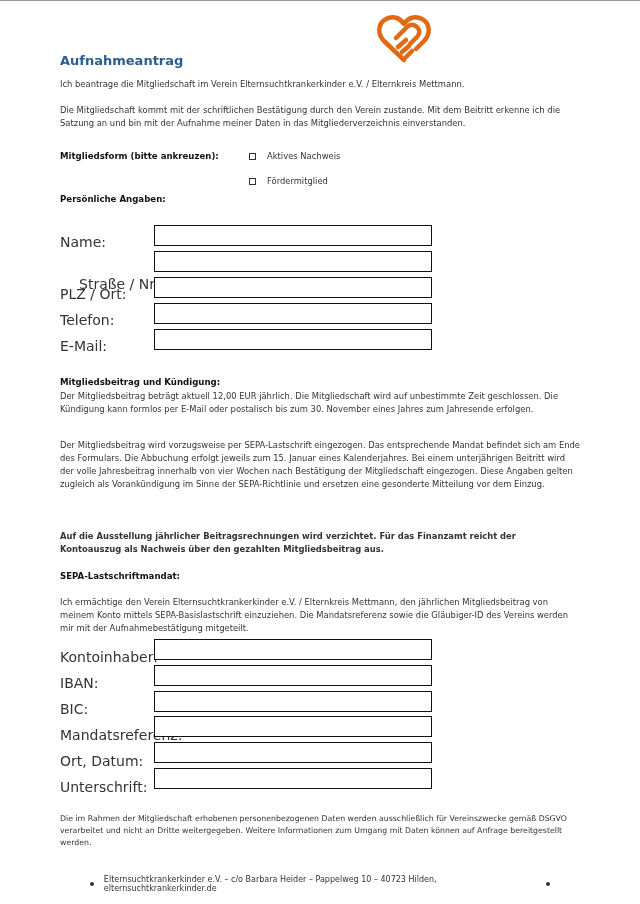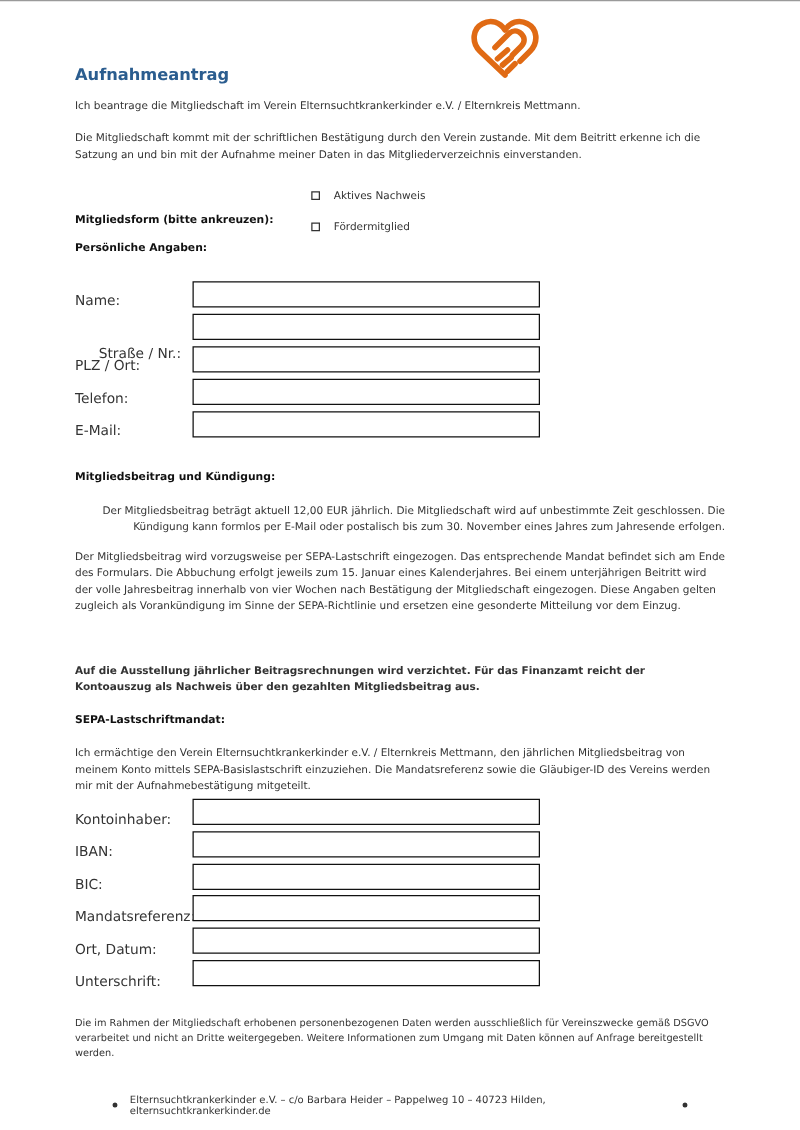--- a/index.html
+++ b/index.html
@@ -8,21 +8,21 @@
   .topbar { position:absolute; left:0; top:0; width:640px; height:1px; background:#9a9a9a; }
   .logo { position:absolute; left:376px; top:14px; width:210px; height:52px; }
   .logo-icon { position:absolute; left:0; top:0; width:56px; height:50px; }
   .logo-text { position:absolute; left:62px; top:-6px; font-family:"DejaVu Sans", sans-serif;
                font-size:43px; color:#e06a14; letter-spacing:0.5px; line-height:58px; }
   .p { position:absolute; left:60px; font-size:8.4px; line-height:13px; color:#333; width:520px; }
   .title { position:absolute; left:60px; top:53px; font-size:13px; font-weight:bold; color:#2b5d8f; }
   .h { position:absolute; left:60px; font-size:8.6px; font-weight:bold; color:#111; }
   .cb-row { position:absolute; left:249px; display:flex; align-items:center; font-size:8.4px; color:#333; }
   .cb { width:7px; height:7px; border:1px solid #333; margin-right:11px; box-sizing:border-box; }
-  .lbl { position:absolute; left:60px; font-size:11px; color:#333;text-align:right; }
+  .lbl { position:absolute; left:60px; font-size:14px; color:#333;text-align:right; }
   .field { position:absolute; left:154px; width:278px; height:21px; border:1.4px solid #111; box-sizing:border-box; background:#fff; }
   .footer { position:absolute; left:90px; top:875px; width:460px; font-size:8px; color:#333; display:flex; align-items:center; }
   .dot { width:4px; height:4px; border-radius:50%; background:#333; display:inline-block; }
 </style>
 </head>
 <body>
 
 <div class="topbar"></div>
 
 <div class="logo">
@@ -35,21 +35,21 @@
       <path d="M30 43 L36 37"></path>
     </g>
   </svg>
 </div>
 
 <div class="title">Aufnahmeantrag</div>
 
 <div class="p" style="top:78px;">Ich beantrage die Mitgliedschaft im Verein Elternsuchtkrankerkinder e.V. / Elternkreis Mettmann.</div>
 <div class="p" style="top:104px;">Die Mitgliedschaft kommt mit der schriftlichen Bestätigung durch den Verein zustande. Mit dem Beitritt erkenne ich die Satzung an und bin mit der Aufnahme meiner Daten in das Mitgliederverzeichnis einverstanden.</div>
 
-<div class="h" style="top:151px;margin-top:20px;">Mitgliedsform (bitte ankreuzen):</div>
+<div class="h" style="top:151px;">Mitgliedsform (bitte ankreuzen):</div>
 <div class="cb-row" style="top:151px;">
   <span class="cb"></span>
   <span>Aktives Nachweis</span>
 </div>
 <div class="cb-row" style="top:176px;">
   <span class="cb"></span>
   <span>Fördermitglied</span>
 </div>
 
 <div class="h" style="top:194px;">Persönliche Angaben:</div>
@@ -59,21 +59,21 @@
 <div class="lbl" style="top:276px;margin-left:19px;">Straße / Nr.:</div>
 <div class="field" style="top:251px;"></div>
 <div class="lbl" style="top:286px;">PLZ / Ort:</div>
 <div class="field" style="top:277px;"></div>
 <div class="lbl" style="top:312px;">Telefon:</div>
 <div class="field" style="top:303px;"></div>
 <div class="lbl" style="top:338px;">E-Mail:</div>
 <div class="field" style="top:329px;"></div>
 
 <div class="h" style="top:377px;">Mitgliedsbeitrag und Kündigung:</div>
-<div class="p" style="top:402px;text-align:right;">Der Mitgliedsbeitrag beträgt aktuell 12,00 EUR jährlich. Die Mitgliedschaft wird auf unbestimmte Zeit geschlossen. Die Kündigung kann formlos per E-Mail oder postalisch bis zum 30. November eines Jahres zum Jahresende erfolgen.</div>
+<div class="p" style="top:390px;">Der Mitgliedsbeitrag beträgt aktuell 12,00 EUR jährlich. Die Mitgliedschaft wird auf unbestimmte Zeit geschlossen. Die Kündigung kann formlos per E-Mail oder postalisch bis zum 30. November eines Jahres zum Jahresende erfolgen.</div>
 <div class="p" style="top:439px;">Der Mitgliedsbeitrag wird vorzugsweise per SEPA-Lastschrift eingezogen. Das entsprechende Mandat befindet sich am Ende des Formulars. Die Abbuchung erfolgt jeweils zum 15. Januar eines Kalenderjahres. Bei einem unterjährigen Beitritt wird der volle Jahresbeitrag innerhalb von vier Wochen nach Bestätigung der Mitgliedschaft eingezogen. Diese Angaben gelten zugleich als Vorankündigung im Sinne der SEPA-Richtlinie und ersetzen eine gesonderte Mitteilung vor dem Einzug.</div>
 <div class="p" style="top:530px;font-weight:bold;">Auf die Ausstellung jährlicher Beitragsrechnungen wird verzichtet. Für das Finanzamt reicht der Kontoauszug als Nachweis über den gezahlten Mitgliedsbeitrag aus.</div>
 
 <div class="h" style="top:571px;">SEPA-Lastschriftmandat:</div>
 <div class="p" style="top:596px;">Ich ermächtige den Verein Elternsuchtkrankerkinder e.V. / Elternkreis Mettmann, den jährlichen Mitgliedsbeitrag von meinem Konto mittels SEPA-Basislastschrift einzuziehen. Die Mandatsreferenz sowie die Gläubiger-ID des Vereins werden mir mit der Aufnahmebestätigung mitgeteilt.</div>
 
 <div class="lbl" style="top:649px;">Kontoinhaber:</div>
 <div class="field" style="top:639px;"></div>
 <div class="lbl" style="top:675px;">IBAN:</div>
 <div class="field" style="top:665px;"></div>

